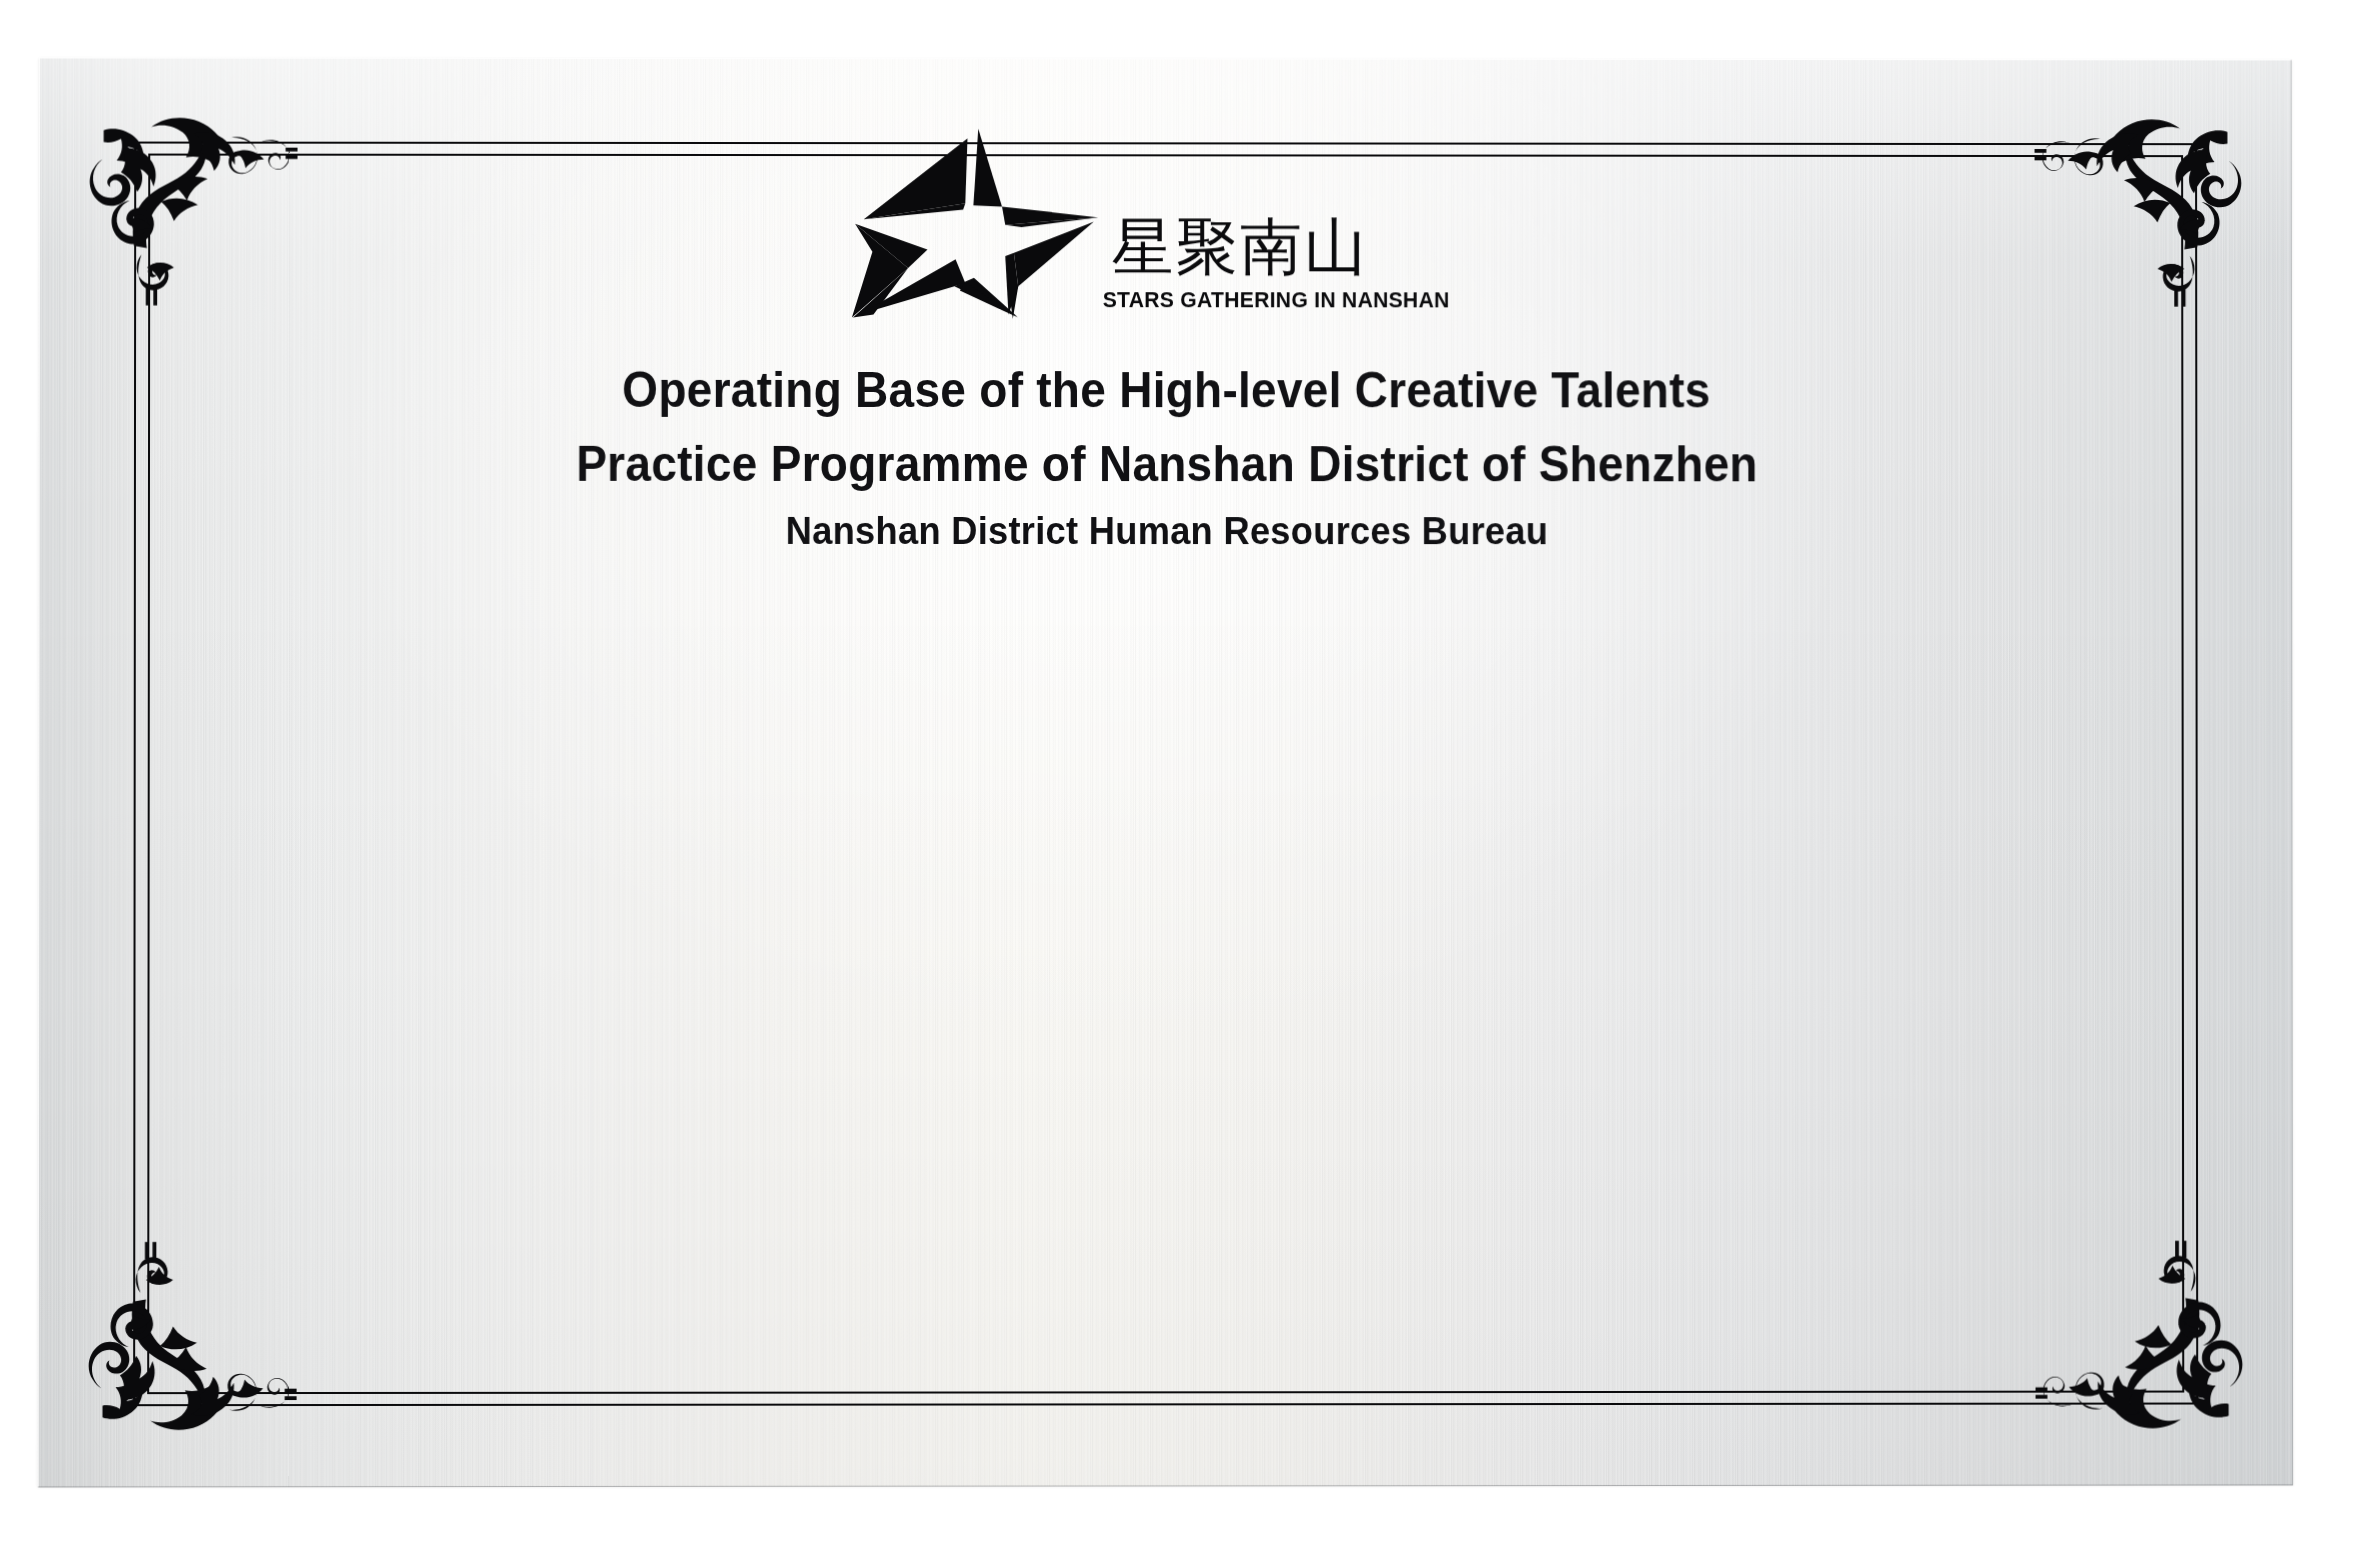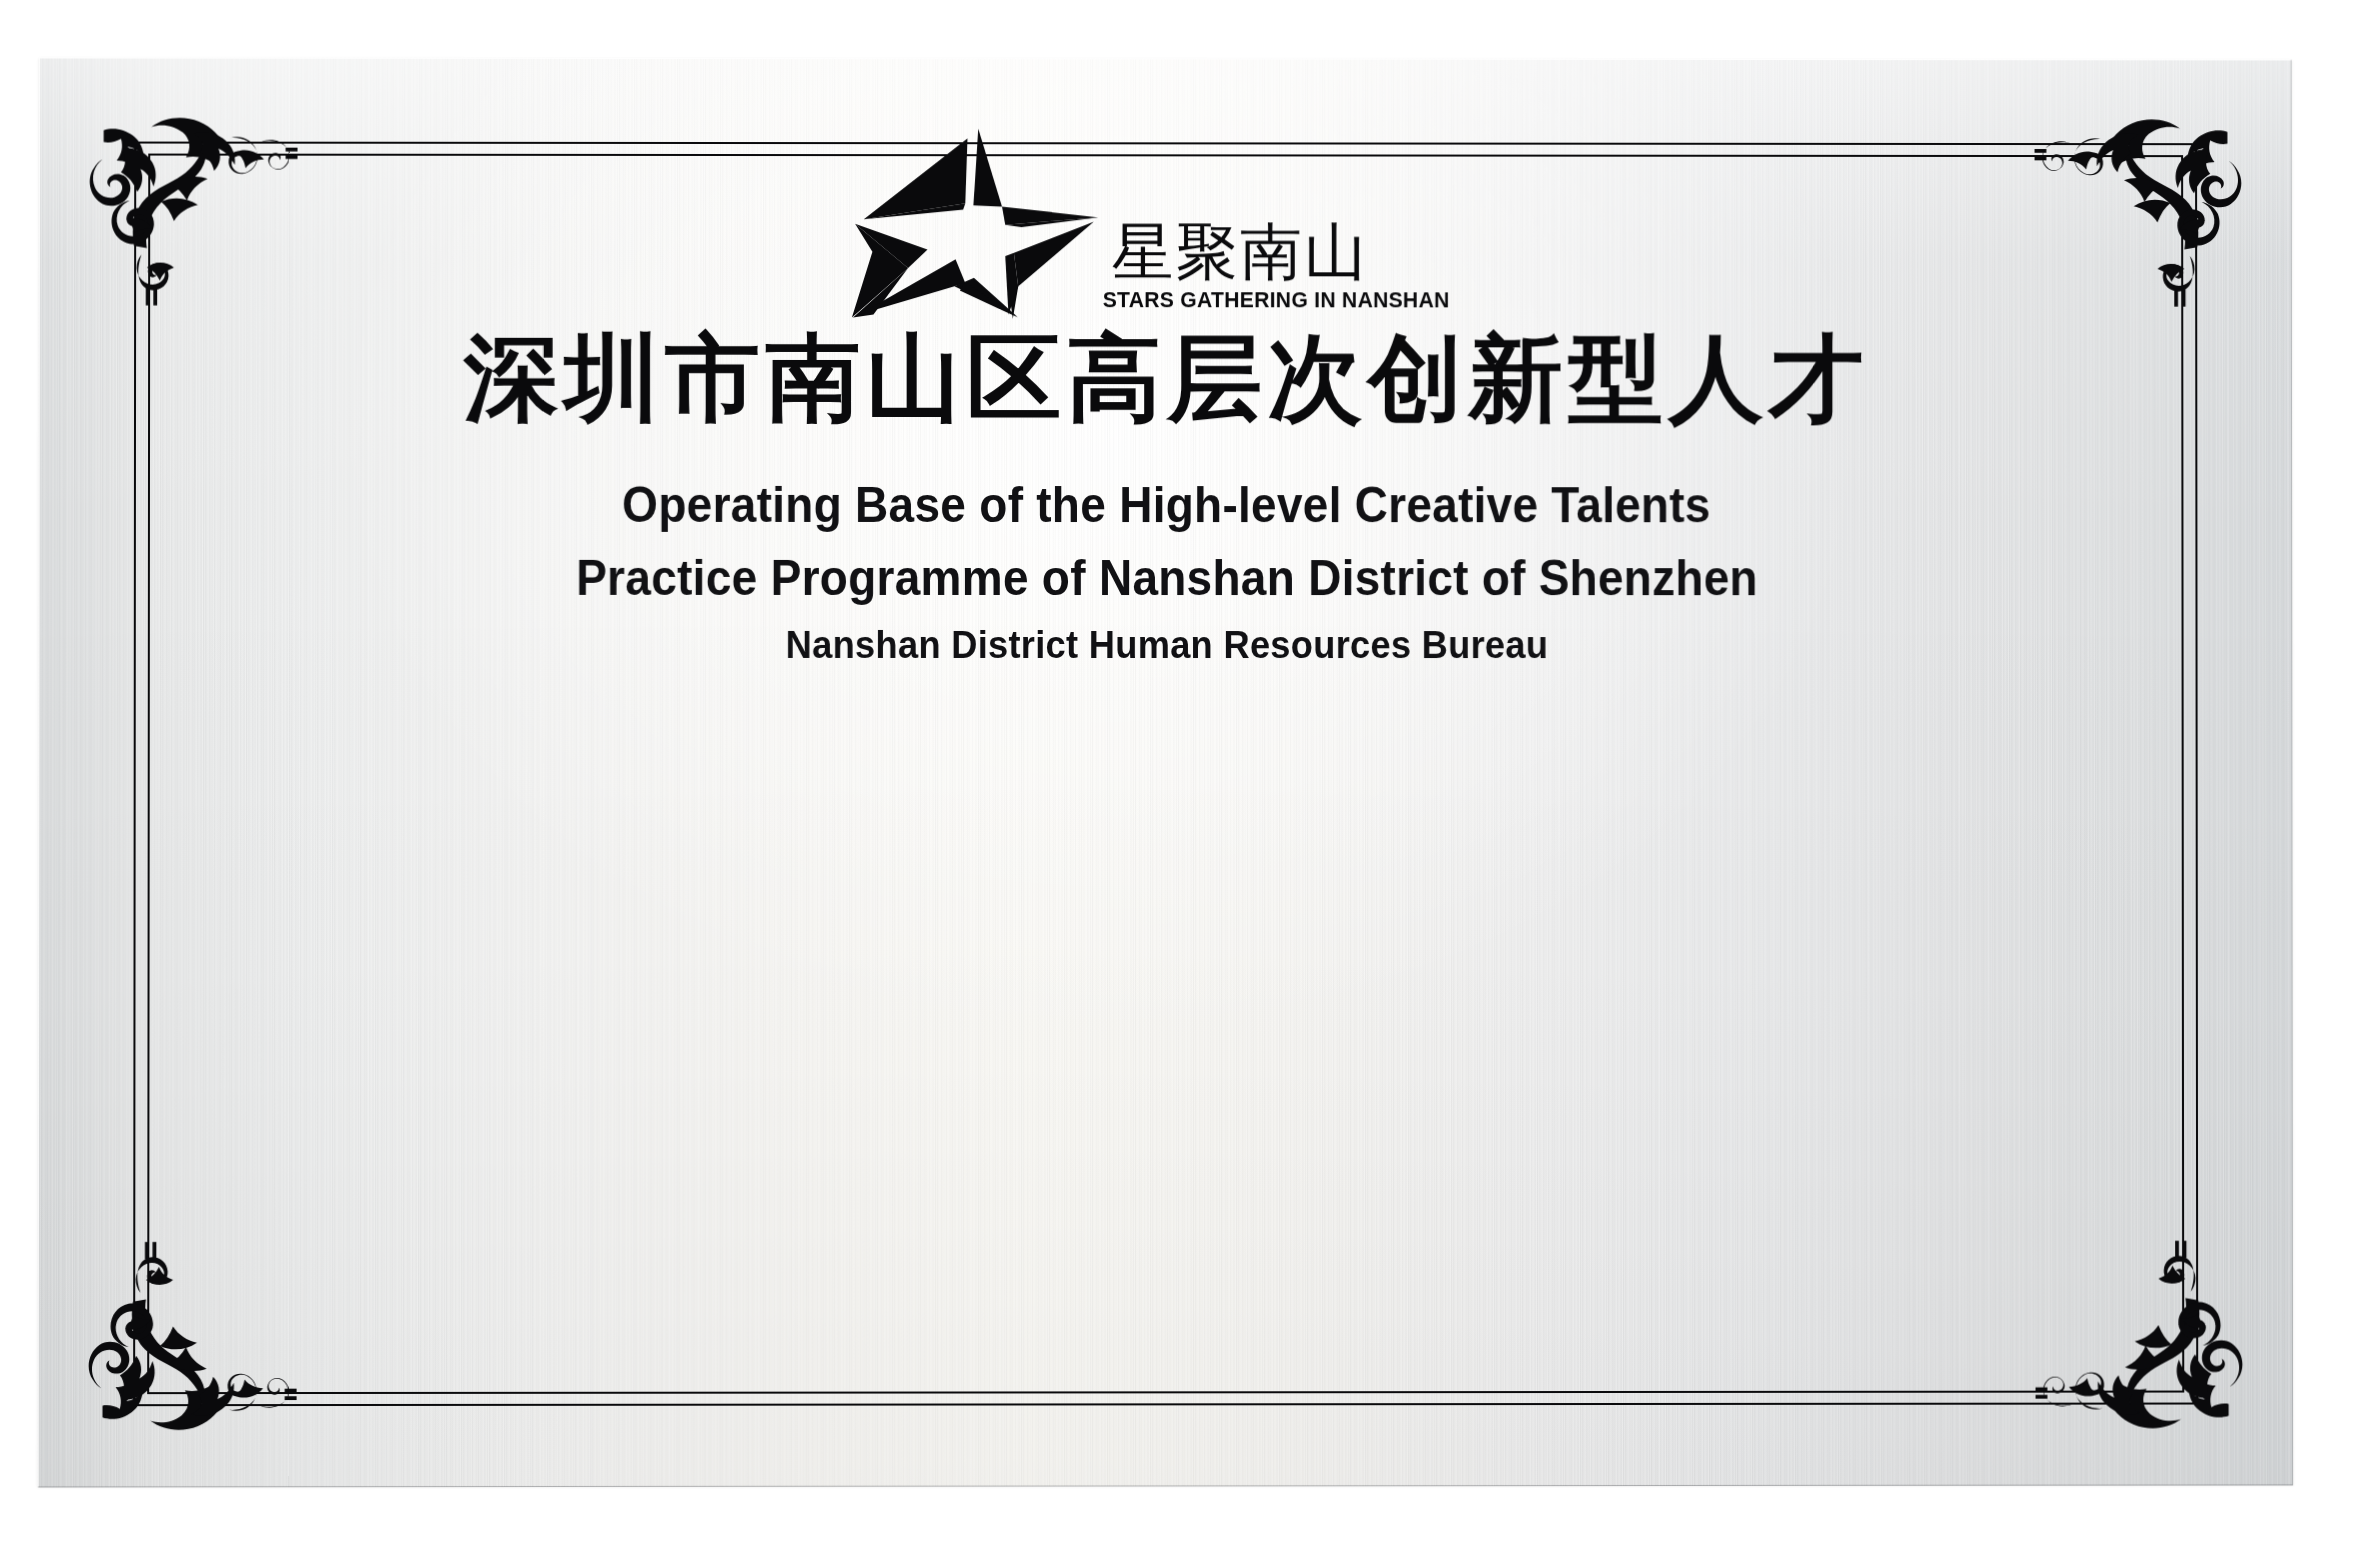--- a/index.html
+++ b/index.html
@@ -116,21 +116,21 @@
     width:681px; height:189px;
     position:relative;
   }
   .logo-star{ position:absolute; left:13px; top:-2.2px; width:270px; height:195px; }
   .logo-star svg{ display:block; width:100%; height:100%; }
   .logo-wordmark{
     position:absolute; left:270px; bottom:2.2px;
     width:287px; text-align:center;
   }
   .logo-cn{
-    font-family:Liberation Sans, sans-serif;
+    font-family:Liberation Mono, monospace;
     font-size:62px; line-height:1.0;
     letter-spacing:2.2px;
     color:#0b0b0d;
     font-weight:400;
     white-space:nowrap;
     margin-top:36px;
   }
   .logo-en{
     margin-top:4.3px;
     font-size:22px; font-weight:700;
@@ -371,21 +371,20 @@
             <path d="M322 238 L330 300 L312 352 L306 244 Z"></path>
           </g>
         </svg>
       </div>
       <div class="logo-wordmark">
         <div class="logo-cn">星聚南山</div>
         <div class="logo-en">STARS GATHERING IN NANSHAN</div>
       </div>
     </div>
 
-    <div class="title-cn-1">深圳市南山区高层次创新型人才</div>
 
     <div class="sub-en line1">Operating Base of the High-level Creative Talents</div>
     <div class="sub-en line2">Practice Programme of Nanshan District of  Shenzhen</div>
 
     <div class="bureau-en">Nanshan District Human Resources Bureau</div>
 
   </div>
 </div>
 
 

